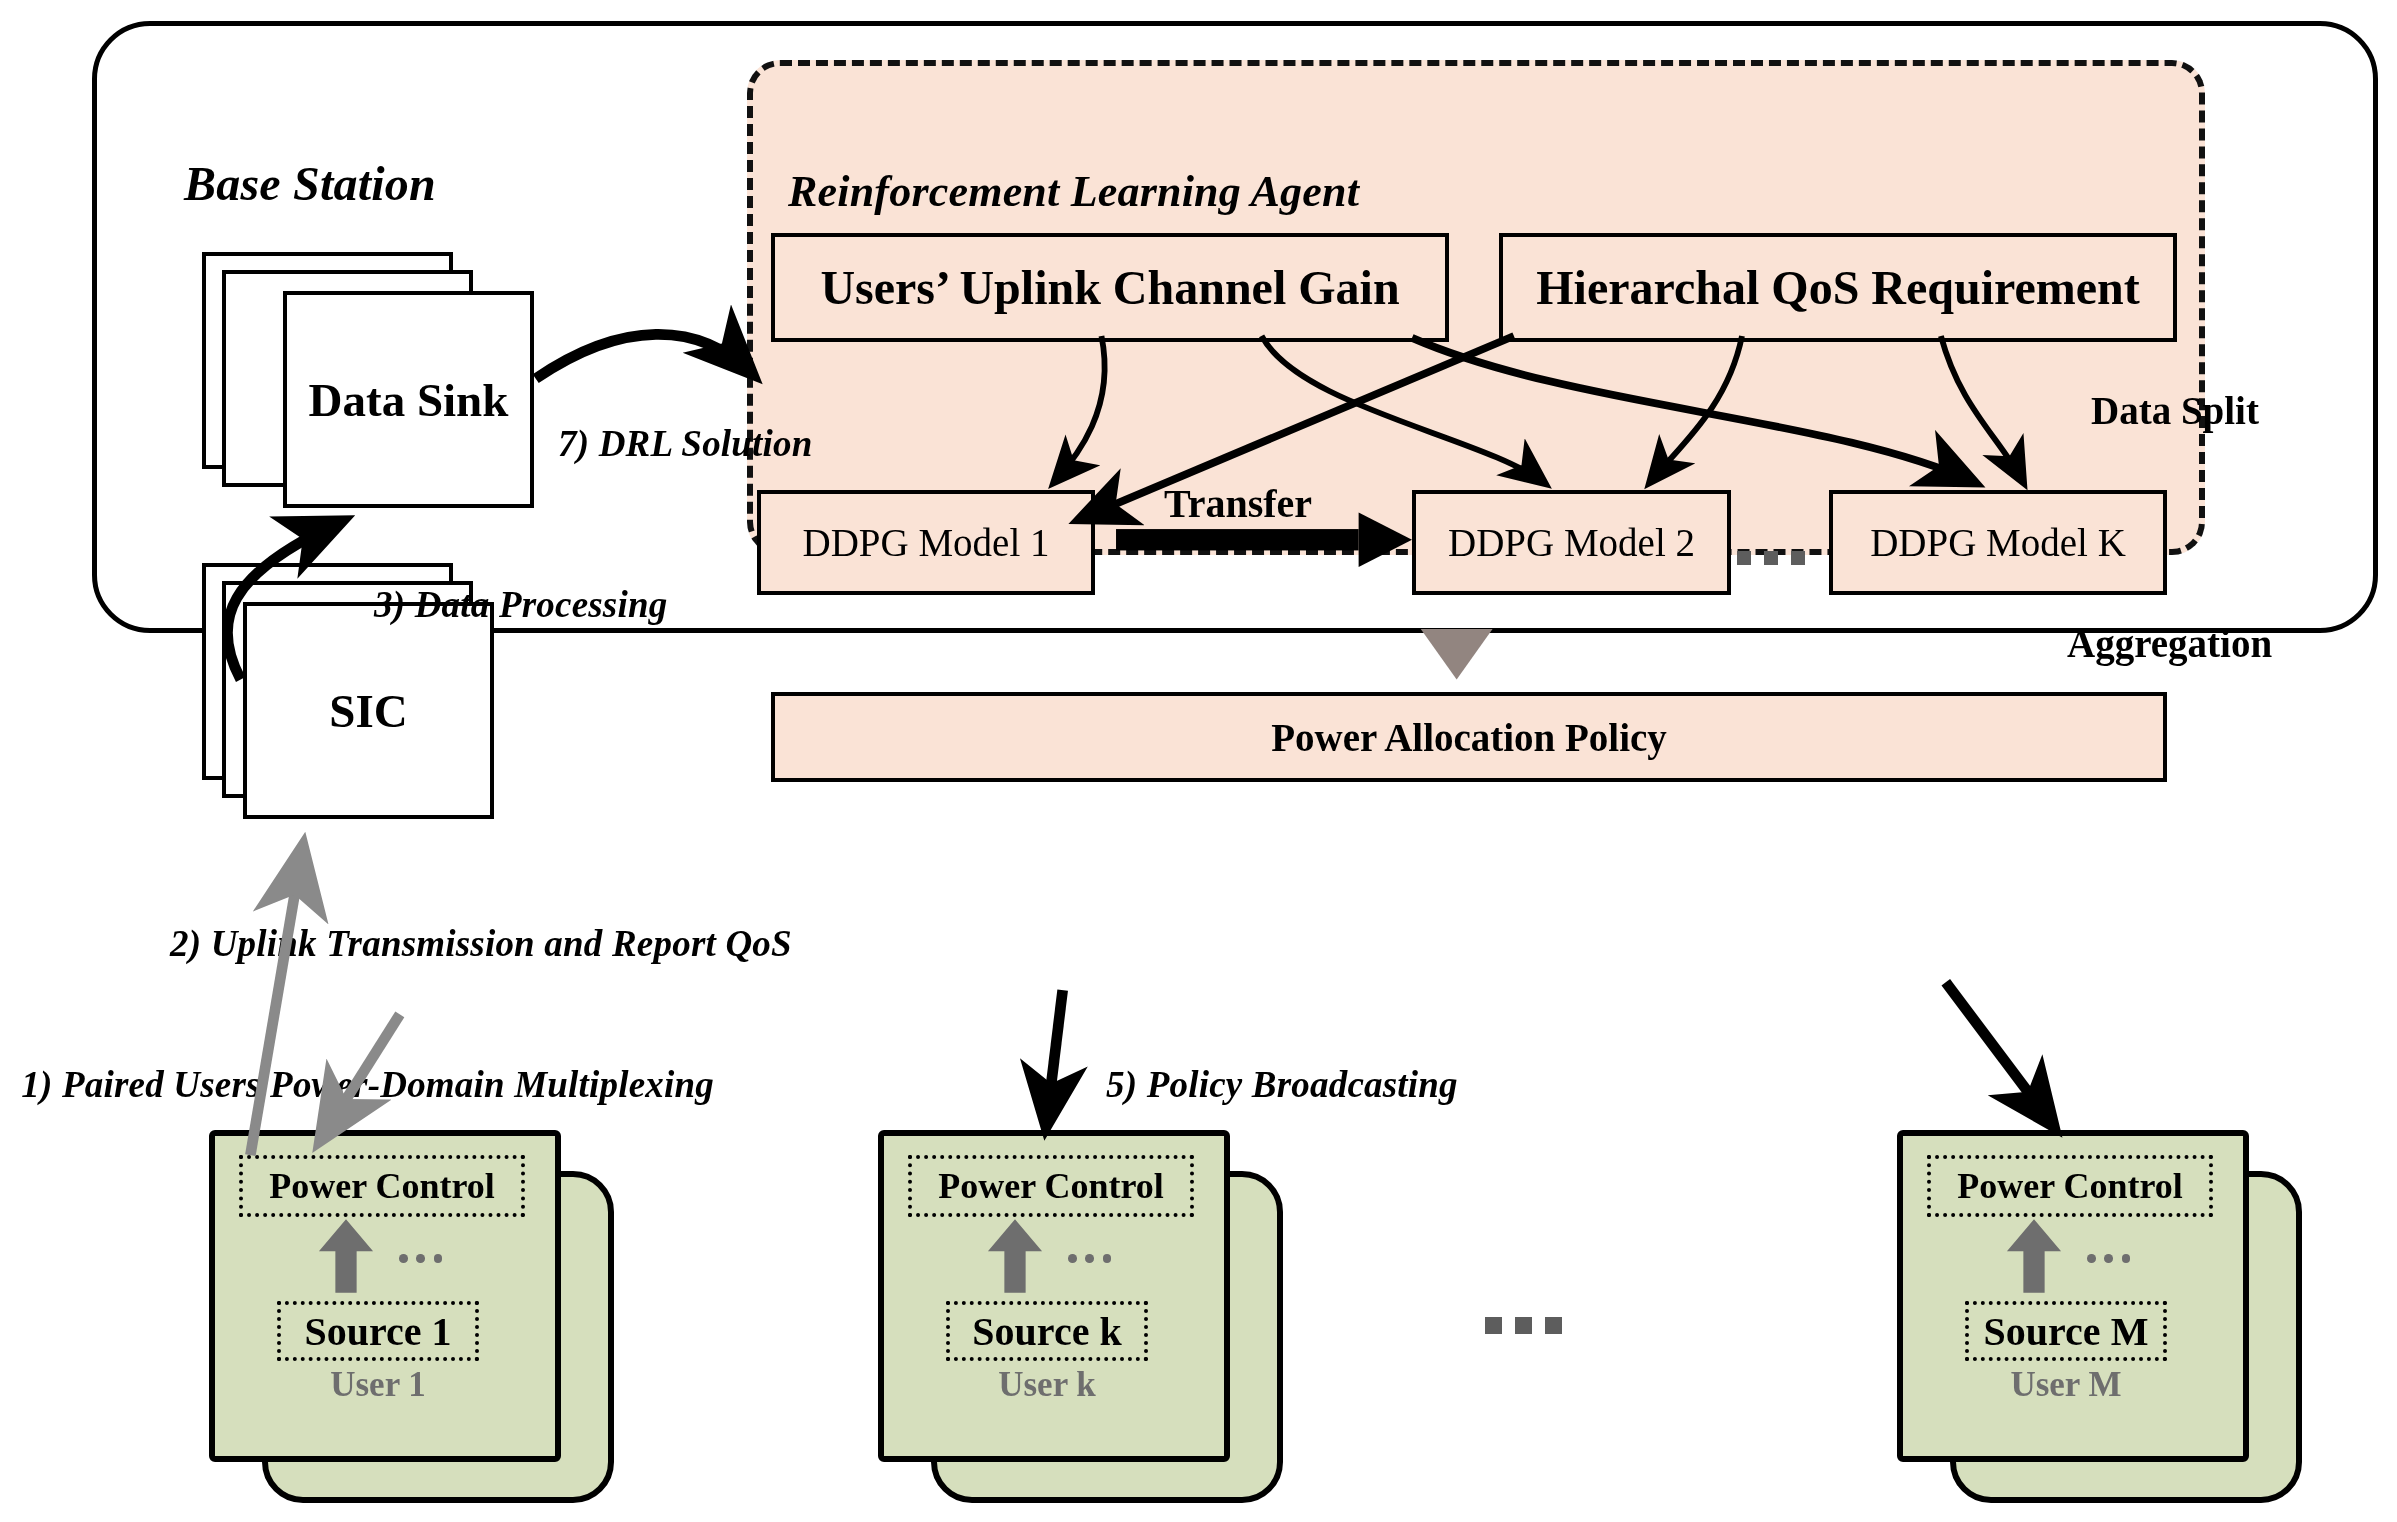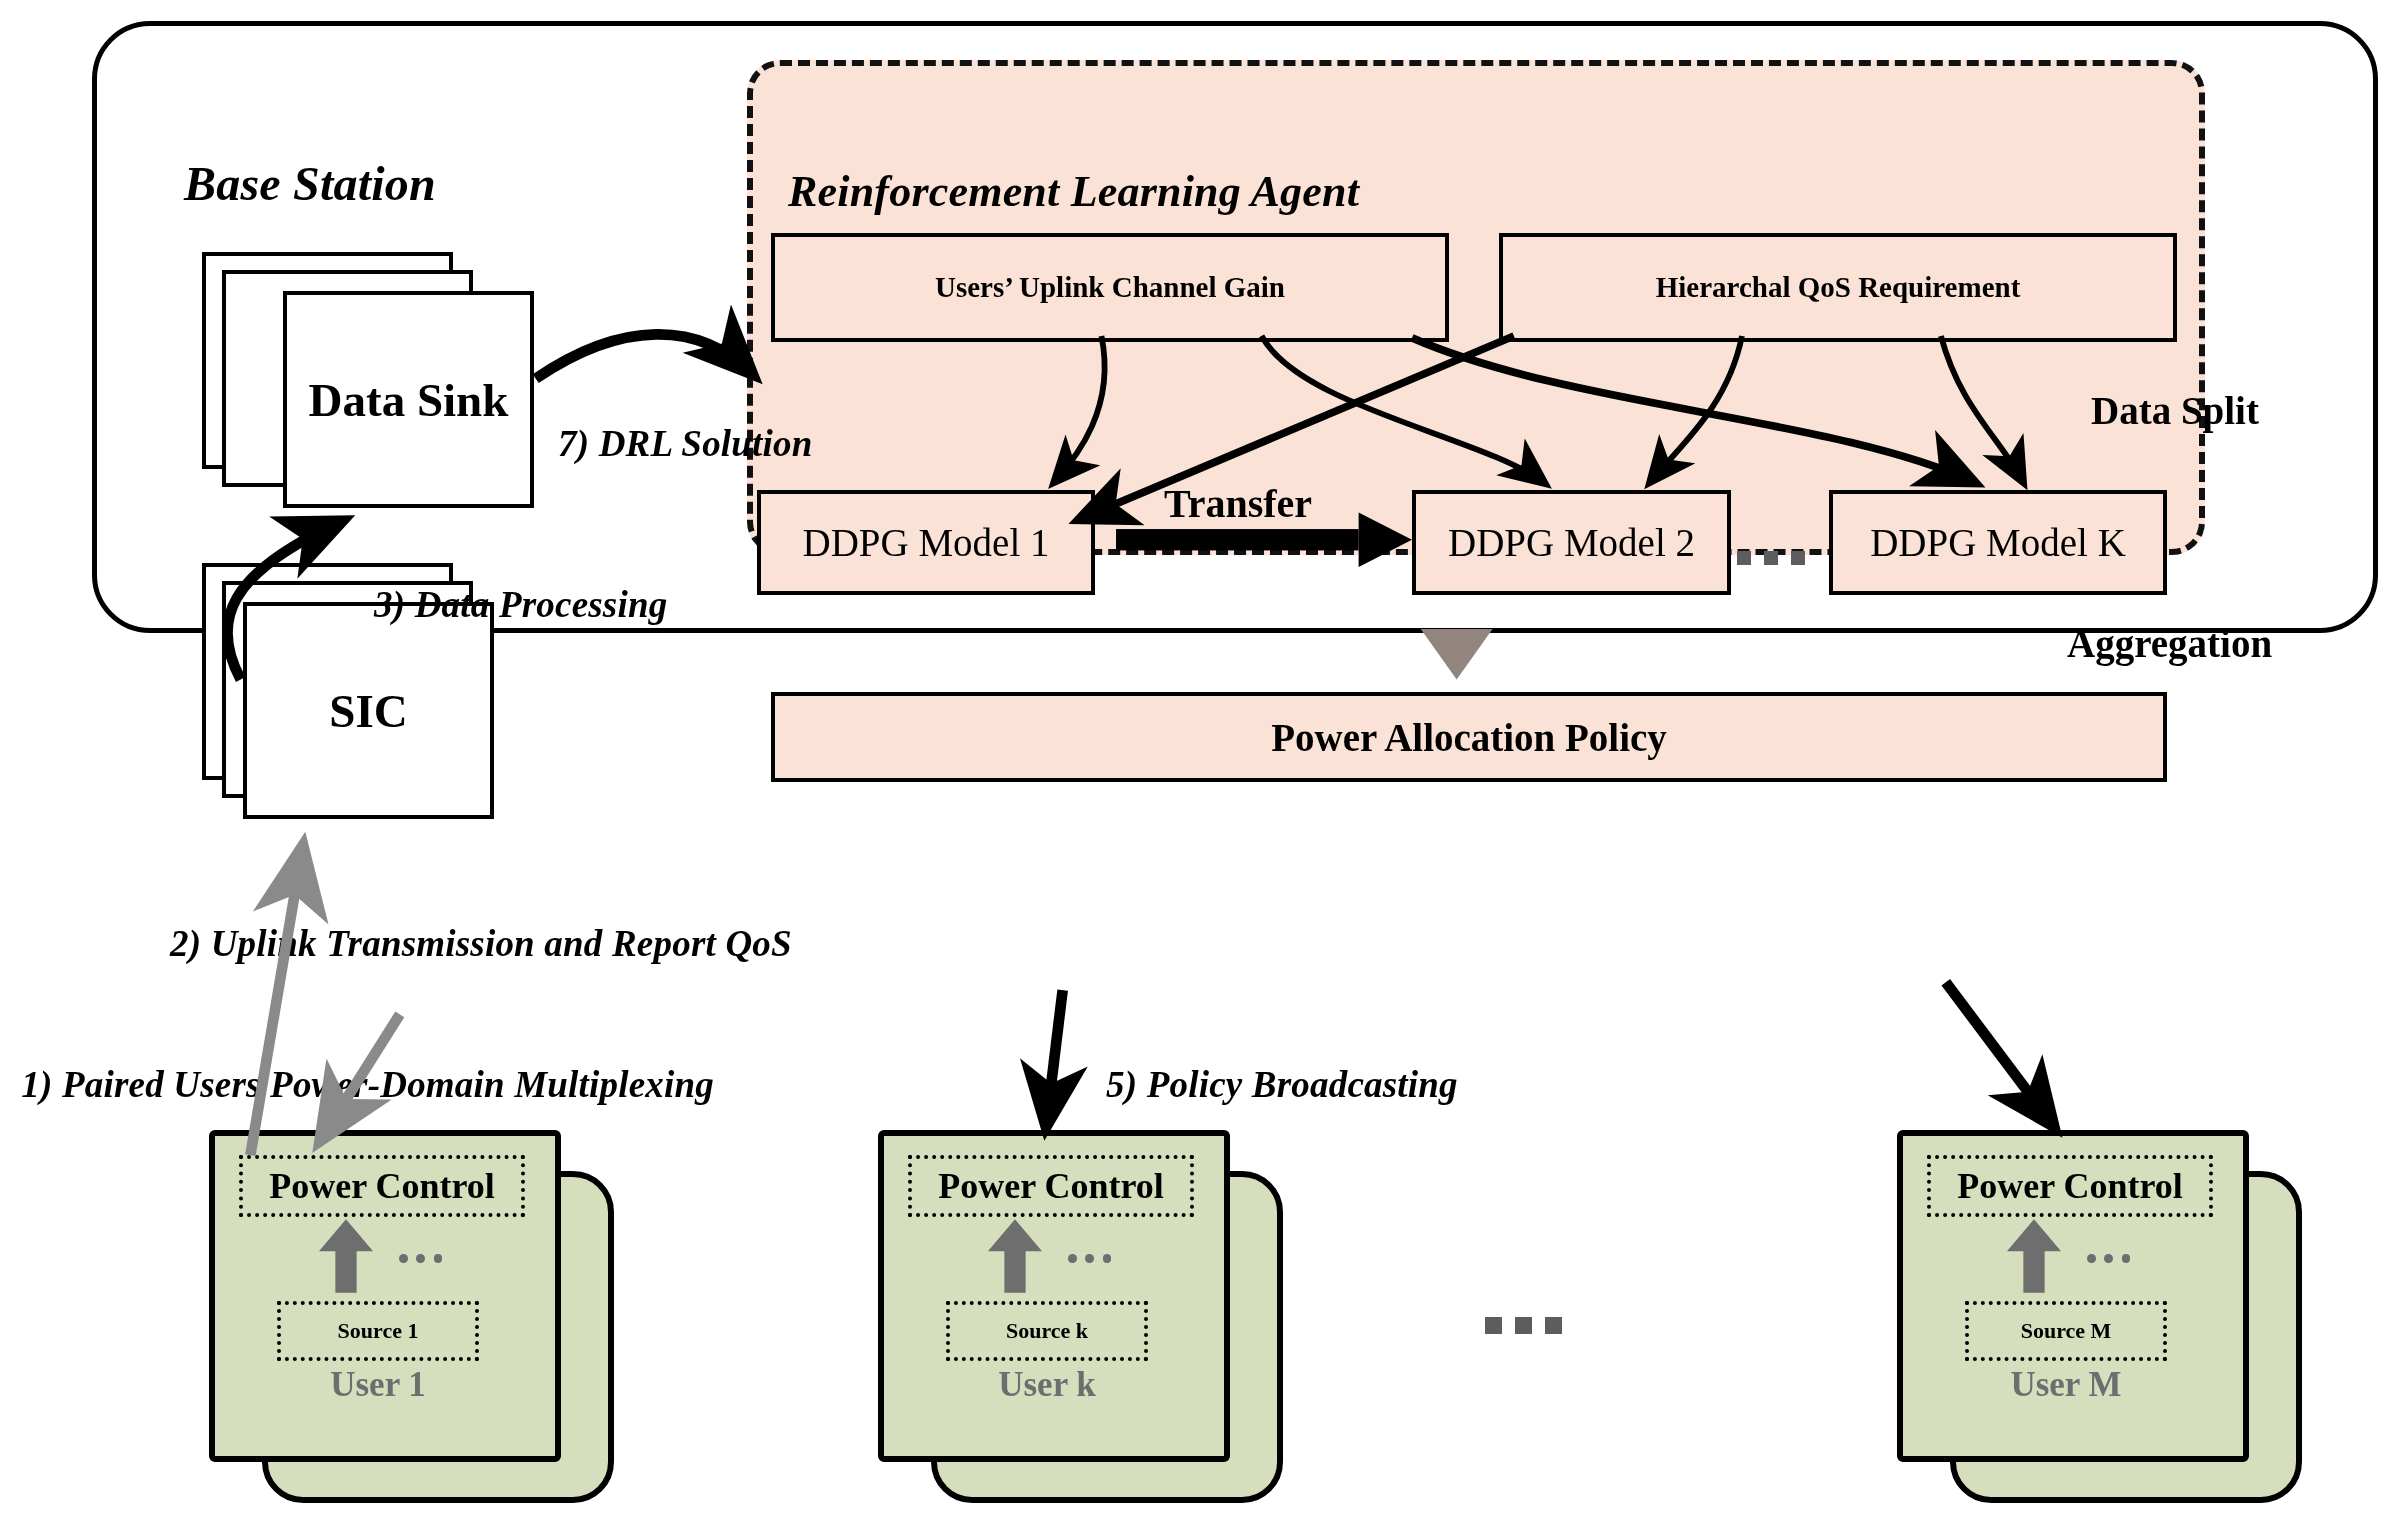--- a/index.html
+++ b/index.html
@@ -42,21 +42,21 @@
   }
   #rl-agent-title{left:788px;top:134px;font-size:44px;}
 
   
   .rl-box{
     position:absolute;border:4.9px solid #000;background:#FAE3D6;
     display:flex;align-items:center;justify-content:center;
   }
   #box-channel-gain{left:771px;top:233px;width:670px;height:101px;}
   #box-qos{left:1499px;top:233px;width:670px;height:101px;}
-  #box-channel-gain span,#box-qos span{font-size:29px;font-weight:bold;}
+  #box-channel-gain span,#box-qos span{font-size:48px;font-weight:bold;}
 
   #box-model-1{left:757px;top:490px;width:330px;height:97px;}
   #box-model-2{left:1412px;top:490px;width:311px;height:97px;}
   #box-model-k{left:1829px;top:490px;width:330px;height:97px;}
   .rl-box.model span{font-size:39px;font-weight:normal;}
 
   #box-policy{left:771px;top:692px;width:1388px;height:82px;}
   #box-policy span{font-size:39px;font-weight:bold;}
 
   
@@ -97,21 +97,21 @@
     position:absolute;left:0;top:0;width:340px;height:320px;
     background:#D6DFBD;border:6.8px solid #000;border-radius:6px;
   }
   .dotted-box{
     position:absolute;border:4.9px dotted #000;background:transparent;
     display:flex;align-items:center;justify-content:center;
   }
   .pc-box{left:24px;top:19.4px;width:278px;height:54px;}
   .pc-box span{font-size:36px;font-weight:bold;}
   .src-box{left:62px;top:165px;width:194px;height:52px;}
-  .src-box span{font-size:22px;font-weight:bold;}
+  .src-box span{font-size:40px;font-weight:bold;}
   .user-name{
     position:absolute;left:0;top:229px;width:326px;text-align:center;
     color:#6e6e6e;font-size:35px;font-weight:bold;
   }
   .up-arrow{position:absolute;left:102px;top:83px;width:58px;height:74px;}
   .card-dots{position:absolute;left:184px;top:118px;display:flex;gap:8.7px;}
   .card-dots i{display:block;width:8.7px;height:8.7px;background:#6e6e6e;border-radius:50%;}
 
   #user-1{left:209px;top:1130px;}
   #user-k{left:878px;top:1130px;}

